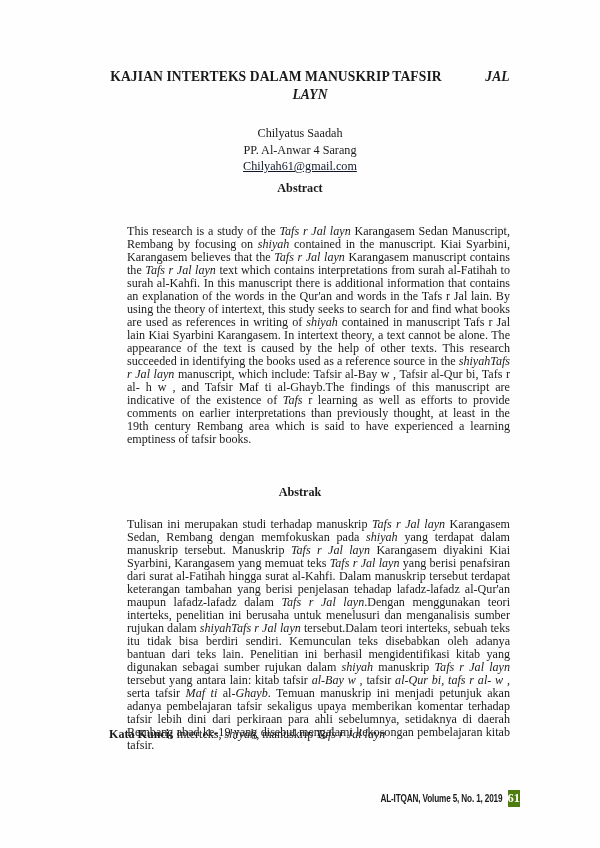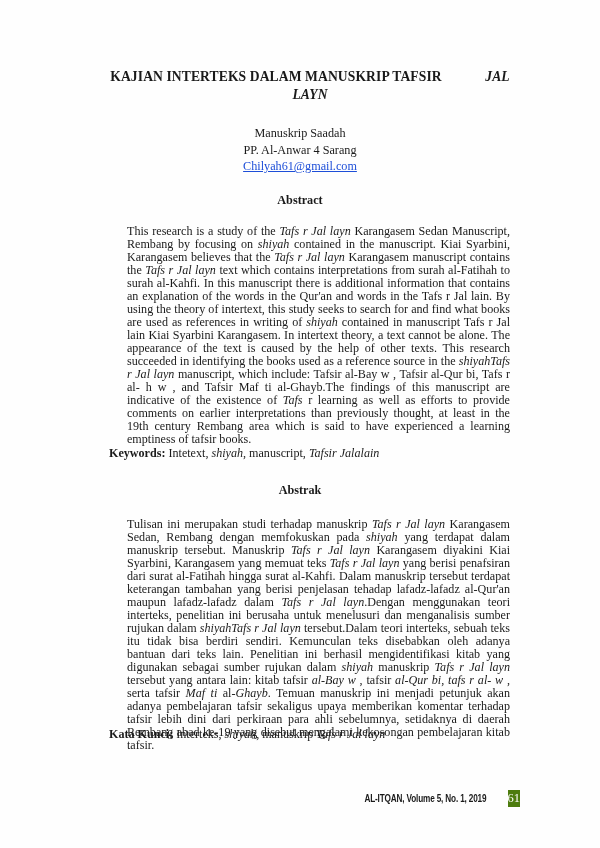--- a/index.html
+++ b/index.html
@@ -4,56 +4,53 @@
 <style>
   html, body { margin:0; padding:0; background:#ffffff; }
   body { width:600px; height:848px; position:relative; overflow:hidden;
          font-family:"Liberation Serif","DejaVu Serif",serif; color:#1a1a1a; }
   .page { position:absolute; left:0; top:0; width:600px; height:848px; background:#fefefe; }
   .title { position:absolute; left:100px; width:420px; top:68px; text-align:center;
            font-weight:bold; font-size:13.6px; line-height:18px; letter-spacing:0.1px; }
   .title i { font-style:italic;margin-left:40px; }
   .author-block { position:absolute; left:200px; width:200px; top:125px; text-align:center;
                   font-size:12.2px; line-height:16.5px; }
-  .email { color:#1d4ed8; text-decoration:underline; }
-  .heading { position:absolute; left:100px; width:400px; text-align:center; font-weight:bold; font-size:12.2px;margin-top:12px; }
+  .email { color:#0f172a; text-decoration:underline; }
+  .heading { position:absolute; left:100px; width:400px; text-align:center; font-weight:bold; font-size:12.2px; }
   .para { position:absolute; left:127px; width:383px; font-size:12.1px; line-height:13px; text-align:justify;margin-top:20px; }
   .para i { font-style:italic; }
   .kw { position:absolute; left:109px; width:390px; font-size:12.1px; }
   .kw b { font-weight:bold; }
   .footer { position:absolute; left:360px; top:789px; width:160px; height:18px; display:flex; align-items:center; justify-content:flex-end; }
   .footer-text { font-family:"Liberation Sans","DejaVu Sans",sans-serif; font-weight:bold; font-size:10.5px;
                  transform:scaleX(0.78); transform-origin:right center; white-space:nowrap; margin-right:5px; letter-spacing:-0.2px; }
-  .page-num { background:#4d7c0f; color:#fff; font-weight:normal; font-size:12.5px; width:24px; height:17px;
-              display:flex; align-items:center; justify-content:center;margin-left:16px; }
+  .page-num { background:#4d7c0f; color:#fff; font-weight:bold; font-size:12.5px; width:24px; height:17px;
+              display:flex; align-items:center; justify-content:center; }
 </style>
 </head>
 <body>
 
 <div class="page">
 
   <div class="title">
     <span><span>KAJIAN INTERTEKS DALAM MANUSKRIP TAFSIR </span><i>JAL   LAYN</i></span><br>
   </div>
 
   <div class="author-block">
-    <div>Manuskrip Saadah</div>
+    <div>Chilyatus Saadah</div>
     <div>PP. Al-Anwar 4 Sarang</div>
     <div><span class="email">Chilyah61@gmail.com</span></div>
   </div>
 
   <div class="heading" style="top:181px;">Abstract</div>
 
   <div class="para" style="top:205px;"><span>This research is a study of the </span><i>Tafs r Jal  layn</i><span> Karangasem Sedan Manuscript, Rembang by focusing on     </span><i>shiyah</i><span> contained in the manuscript. Kiai Syarbini, Karangasem believes that the </span><i>Tafs r Jal  layn</i><span> Karangasem manuscript contains the </span><i>Tafs r Jal  layn</i><span> text which contains interpretations from surah al-Fatihah to surah al-Kahfi. In this manuscript there is additional information that contains an explanation of the words in the Qur'an and words in the Tafs r Jal  lain. By using the theory of intertext, this study seeks to search for and find what books are used as references in writing of     </span><i>shiyah</i><span> contained in manuscript Tafs r Jal  lain Kiai Syarbini Karangasem. In intertext theory, a text cannot be alone. The appearance of the text is caused by the help of other texts. This research succeeded in identifying the books used as a reference source in the     </span><i>shiyahTafs r Jal  layn</i><span> manuscript, which include: Tafsir al-Bay    w , Tafsir al-Qur   bi, Tafs r al-    h w , and Tafsir Maf  ti   al-Ghayb.The findings of this manuscript are indicative of the existence of </span><i>Tafs</i><span> r learning as well as efforts to provide comments on earlier interpretations than previously thought, at least in the 19th century Rembang area which is said to have experienced a learning emptiness of tafsir books.</span></div>
 
-  <div class="kw" style="top:446px;">
-    <b>Keywords:</b><span><span> Intetext,     </span><i>shiyah</i><span>, manuscript, </span><i>Tafsir Jalalain</i></span>
-  </div>
 
-  <div class="heading" style="top:471px;">Abstrak</div>
+  <div class="heading" style="top:485px;">Abstrak</div>
 
   <div class="para" style="top:498px;"><span>Tulisan ini merupakan studi terhadap manuskrip </span><i>Tafs r Jal  layn</i><span> Karangasem Sedan, Rembang dengan memfokuskan pada     </span><i>shiyah</i><span> yang terdapat dalam manuskrip tersebut. Manuskrip </span><i>Tafs r Jal  layn</i><span> Karangasem diyakini Kiai Syarbini, Karangasem yang memuat teks </span><i>Tafs r Jal  layn</i><span> yang berisi penafsiran dari surat al-Fatihah hingga surat al-Kahfi. Dalam manuskrip tersebut terdapat keterangan tambahan yang berisi penjelasan tehadap lafadz-lafadz al-Qur'an maupun lafadz-lafadz dalam </span><i>Tafs r  Jal layn</i><span>.Dengan menggunakan teori interteks, penelitian ini berusaha untuk menelusuri dan menganalisis sumber rujukan dalam     </span><i>shiyahTafs r Jal  layn</i><span> tersebut.Dalam teori interteks, sebuah teks itu tidak bisa berdiri sendiri. Kemunculan teks disebabkan oleh adanya bantuan dari teks lain. Penelitian ini berhasil mengidentifikasi kitab yang digunakan sebagai sumber rujukan dalam     </span><i>shiyah</i><span> manuskrip </span><i>Tafs r Jal  layn</i><span> tersebut yang antara lain: kitab tafsir </span><i>al-Bay    w</i><span> , tafsir </span><i>al-Qur   bi</i><span>, </span><i>tafs r al-      w</i><span> , serta tafsir </span><i>Maf  ti</i><span>   al-</span><i>Ghayb</i><span>. Temuan manuskrip ini menjadi petunjuk akan adanya pembelajaran tafsir sekaligus upaya memberikan komentar terhadap tafsir lebih dini dari perkiraan para ahli sebelumnya, setidaknya di daerah Rembang abad ke-19 yang disebut mengalami kekosongan pembelajaran kitab tafsir.</span></div>
 
   <div class="kw" style="top:727px;">
     <b>Kata Kunci:</b><span><span> Interteks,     </span><i>shiyah</i><span>, manuskrip </span><i>Tafs r Jal  layn</i></span>
   </div>
 
   <div class="footer">
     <span class="footer-text">AL-ITQAN, Volume 5, No. 1, 2019</span>
     <span class="page-num">61</span>

